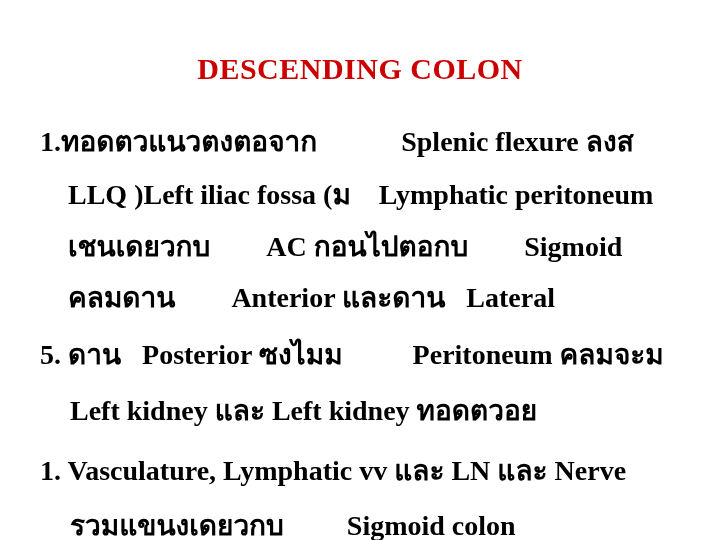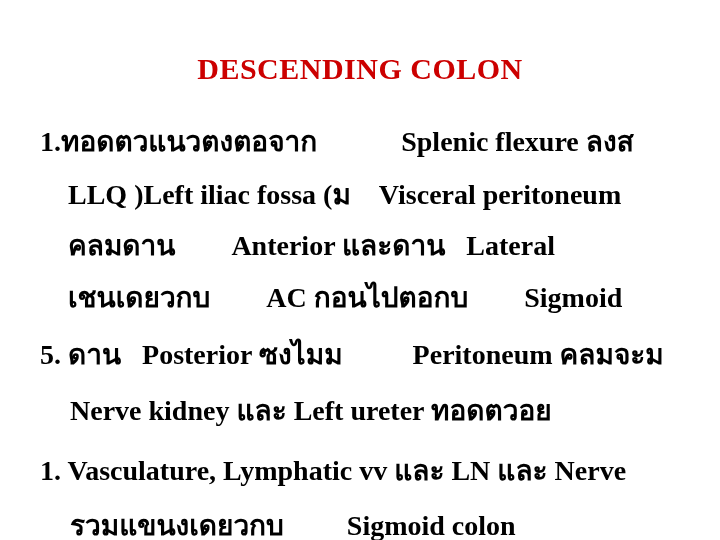--- a/index.html
+++ b/index.html
@@ -58,22 +58,22 @@
 </style>
 </head>
 <body>
 
 <div class="slide">
 
   <div class="slide-title">DESCENDING COLON</div>
 
   <div class="body-block">
     <div class="line row-1 indent-0">1.ทอดตวแนวตงตอจาก            Splenic flexure ลงส</div>
-    <div class="line row-2 indent-1">LLQ )Left iliac fossa (ม    Visceral peritoneum</div>
+    <div class="line row-2 indent-1">LLQ )Left iliac fossa (ม    Lymphatic peritoneum</div>
+    <div class="line row-4 indent-1">เชนเดยวกบ        AC กอนไปตอกบ        Sigmoid</div>
     <div class="line row-3 indent-1">คลมดาน        Anterior และดาน   Lateral</div>
-    <div class="line row-4 indent-1">เชนเดยวกบ        AC กอนไปตอกบ        Sigmoid</div>
     <div class="line row-5 indent-0">5. ดาน   Posterior ซงไมม          Peritoneum คลมจะม</div>
-    <div class="line row-6 indent-2">Nerve kidney และ Left ureter ทอดตวอย</div>
+    <div class="line row-6 indent-2">Left kidney และ Left kidney ทอดตวอย</div>
     <div class="line row-7 indent-0">1. Vasculature, Lymphatic vv และ LN และ Nerve</div>
     <div class="line row-8 indent-2">รวมแขนงเดยวกบ         Sigmoid colon</div>
   </div>
 
 </div>
 
 </body></html>

